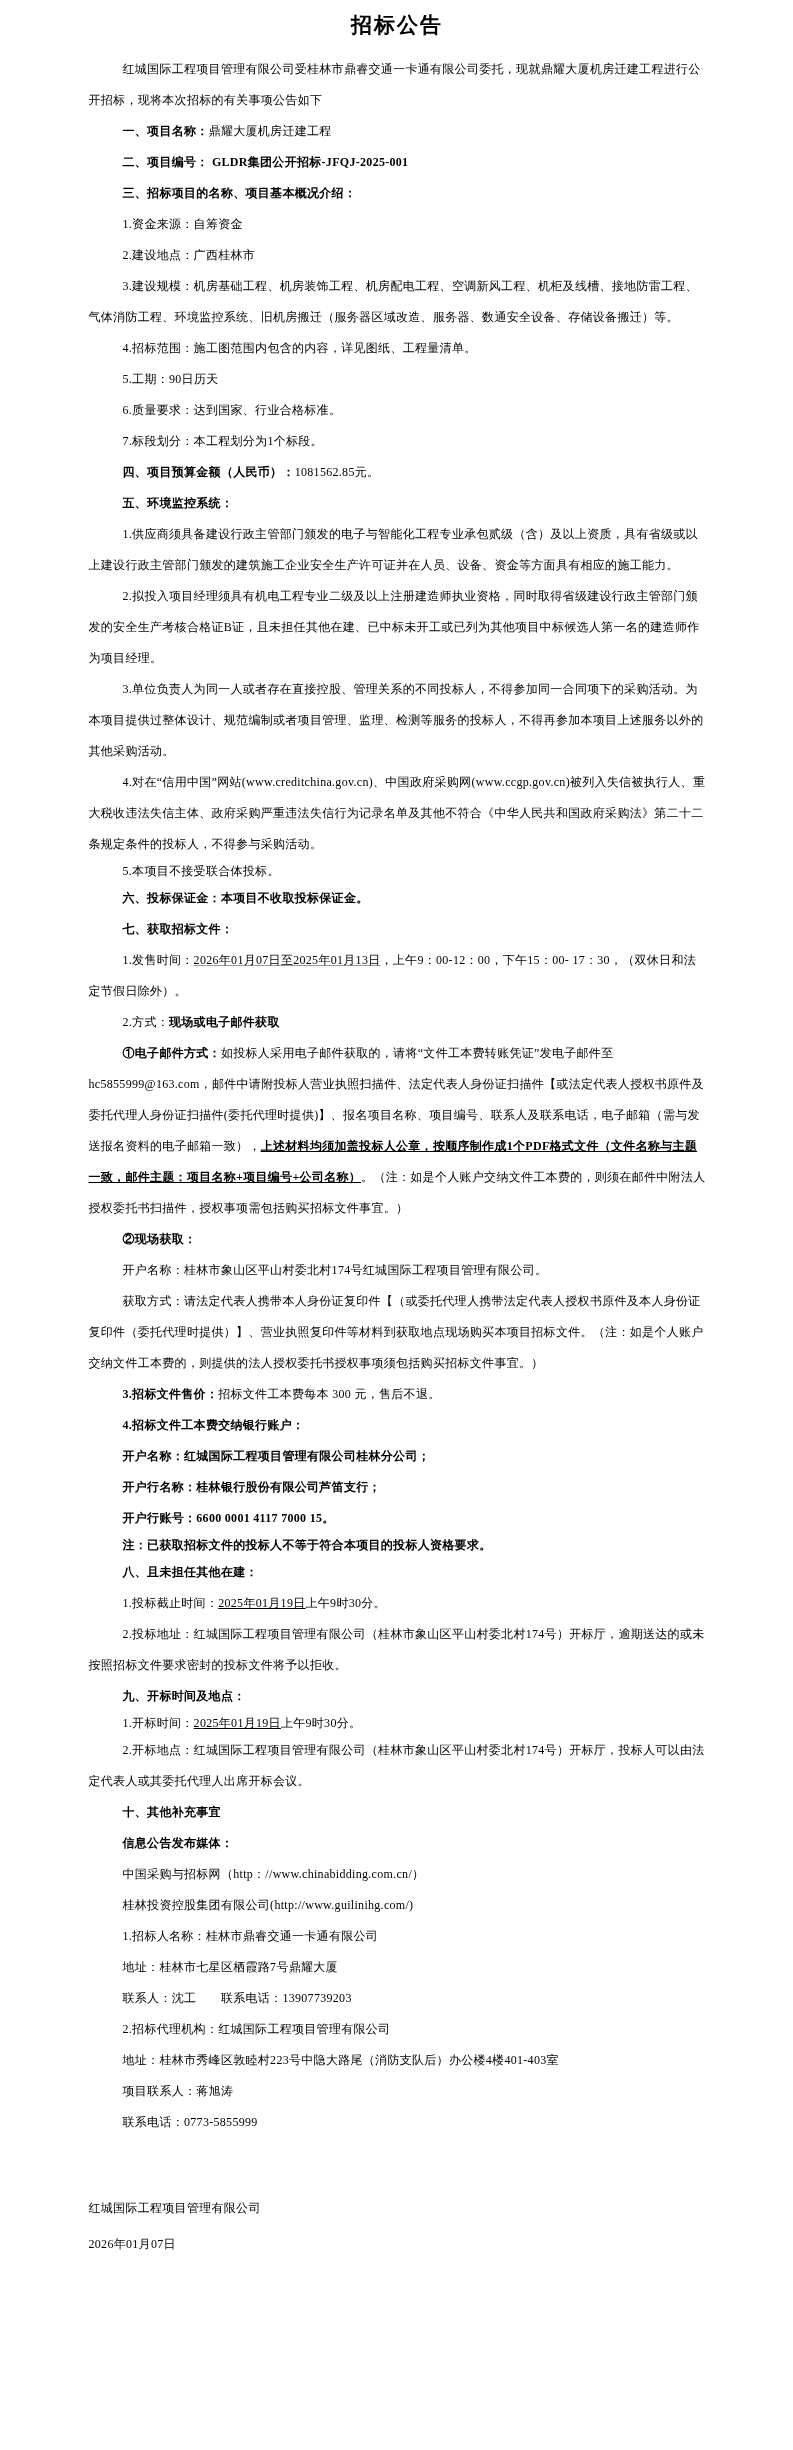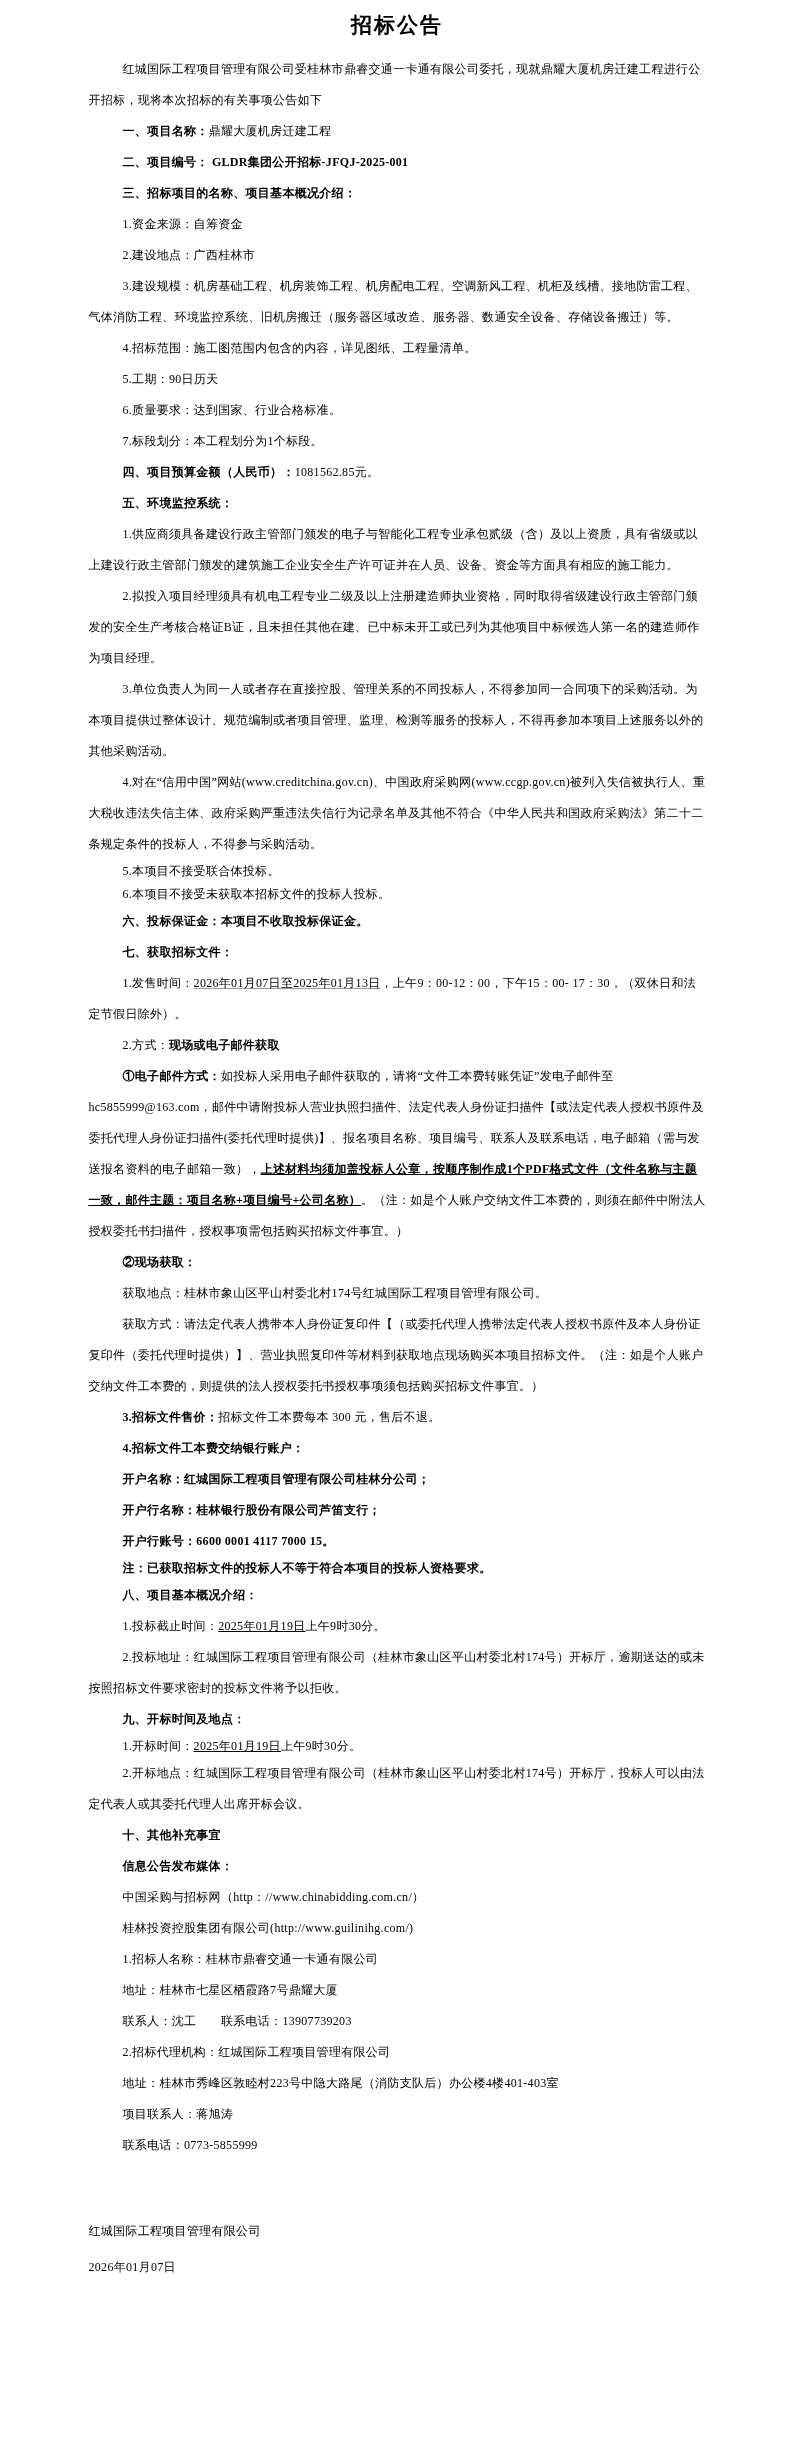--- a/index.html
+++ b/index.html
@@ -44,36 +44,35 @@
       <p class="para"><span class="seg">5.工期：90日历天</span></p>
       <p class="para"><span class="seg">6.质量要求：达到国家、行业合格标准。</span></p>
       <p class="para"><span class="seg">7.标段划分：本工程划分为1个标段。</span></p>
       <p class="para"><span class="seg b">四、项目预算金额（人民币）：</span><span class="seg">1081562.85元。</span></p>
       <p class="para"><span class="seg b">五、环境监控系统：</span></p>
       <p class="para"><span class="seg">1.供应商须具备建设行政主管部门颁发的电子与智能化工程专业承包贰级（含）及以上资质，具有省级或以上建设行政主管部门颁发的建筑施工企业安全生产许可证并在人员、设备、资金等方面具有相应的施工能力。</span></p>
       <p class="para"><span class="seg">2.拟投入项目经理须具有机电工程专业二级及以上注册建造师执业资格，同时取得省级建设行政主管部门颁发的安全生产考核合格证B证，且未担任其他在建、已中标未开工或已列为其他项目中标候选人第一名的建造师作为项目经理。</span></p>
       <p class="para"><span class="seg">3.单位负责人为同一人或者存在直接控股、管理关系的不同投标人，不得参加同一合同项下的采购活动。为本项目提供过整体设计、规范编制或者项目管理、监理、检测等服务的投标人，不得再参加本项目上述服务以外的其他采购活动。</span></p>
       <p class="para"><span class="seg">4.对在“信用中国”网站(www.creditchina.gov.cn)、中国政府采购网(www.ccgp.gov.cn)被列入失信被执行人、重大税收违法失信主体、政府采购严重违法失信行为记录名单及其他不符合《中华人民共和国政府采购法》第二十二条规定条件的投标人，不得参与采购活动。</span></p>
       <p class="para tight"><span class="seg">5.本项目不接受联合体投标。</span></p>
-      <p class="para tight"><span class="seg">6.本项目不接受未获取本招标文件的投标人投标。</span></p>
       <p class="para"><span class="seg b">六、投标保证金：本项目不收取投标保证金。</span></p>
       <p class="para"><span class="seg b">七、获取招标文件：</span></p>
       <p class="para"><span class="seg">1.发售时间：</span><span class="seg ug">2026年01月07日至2025年01月13日</span><span class="seg">，上午9：00-12：00，下午15：00- 17：30，（双休日和法定节假日除外）。</span></p>
       <p class="para"><span class="seg">2.方式：</span><span class="seg b">现场或电子邮件获取</span></p>
       <p class="para"><span class="seg b">①电子邮件方式：</span><span class="seg">如投标人采用电子邮件获取的，请将“文件工本费转账凭证”发电子邮件至hc5855999@163.com，邮件中请附投标人营业执照扫描件、法定代表人身份证扫描件【或法定代表人授权书原件及委托代理人身份证扫描件(委托代理时提供)】、报名项目名称、项目编号、联系人及联系电话，电子邮箱（需与发送报名资料的电子邮箱一致），</span><span class="seg b u">上述材料均须加盖投标人公章，按顺序制作成1个PDF格式文件（文件名称与主题一致，邮件主题：项目名称+项目编号+公司名称）</span><span class="seg">。（注：如是个人账户交纳文件工本费的，则须在邮件中附法人授权委托书扫描件，授权事项需包括购买招标文件事宜。）</span></p>
       <p class="para"><span class="seg b">②现场获取：</span></p>
-      <p class="para"><span class="seg">获取地点：桂林市象山区平山村委北村174号红城国际工程项目管理有限公司。</span></p>
+      <p class="para"><span class="seg">开户名称：桂林市象山区平山村委北村174号红城国际工程项目管理有限公司。</span></p>
       <p class="para"><span class="seg">获取方式：请法定代表人携带本人身份证复印件【（或委托代理人携带法定代表人授权书原件及本人身份证复印件（委托代理时提供）】、营业执照复印件等材料到获取地点现场购买本项目招标文件。（注：如是个人账户交纳文件工本费的，则提供的法人授权委托书授权事项须包括购买招标文件事宜。）</span></p>
       <p class="para"><span class="seg b">3.招标文件售价：</span><span class="seg">招标文件工本费每本 300 元，售后不退。</span></p>
       <p class="para"><span class="seg b">4.招标文件工本费交纳银行账户：</span></p>
       <p class="para"><span class="seg b">开户名称：红城国际工程项目管理有限公司桂林分公司；</span></p>
       <p class="para"><span class="seg b">开户行名称：桂林银行股份有限公司芦笛支行；</span></p>
       <p class="para"><span class="seg b">开户行账号：6600 0001 4117 7000 15。</span></p>
       <p class="para tight"><span class="seg b">注：已获取招标文件的投标人不等于符合本项目的投标人资格要求。</span></p>
-      <p class="para"><span class="seg b">八、项目基本概况介绍：</span></p>
+      <p class="para"><span class="seg b">八、且未担任其他在建：</span></p>
       <p class="para"><span class="seg">1.投标截止时间：</span><span class="seg u">2025年01月19日</span><span class="seg">上午9时30分。</span></p>
       <p class="para"><span class="seg">2.投标地址：红城国际工程项目管理有限公司（桂林市象山区平山村委北村174号）开标厅，逾期送达的或未按照招标文件要求密封的投标文件将予以拒收。</span></p>
       <p class="para"><span class="seg b">九、开标时间及地点：</span></p>
       <p class="para tight"><span class="seg">1.开标时间：</span><span class="seg u">2025年01月19日</span><span class="seg">上午9时30分。</span></p>
       <p class="para"><span class="seg">2.开标地点：红城国际工程项目管理有限公司（桂林市象山区平山村委北村174号）开标厅，投标人可以由法定代表人或其委托代理人出席开标会议。</span></p>
       <p class="para"><span class="seg b">十、其他补充事宜</span></p>
       <p class="para"><span class="seg b">信息公告发布媒体：</span></p>
       <p class="para"><span class="seg">中国采购与招标网（http：//www.chinabidding.com.cn/）</span></p>
       <p class="para"><span class="seg">桂林投资控股集团有限公司(http://www.guilinihg.com/)</span></p>
       <p class="para"><span class="seg">1.招标人名称：桂林市鼎睿交通一卡通有限公司</span></p>

